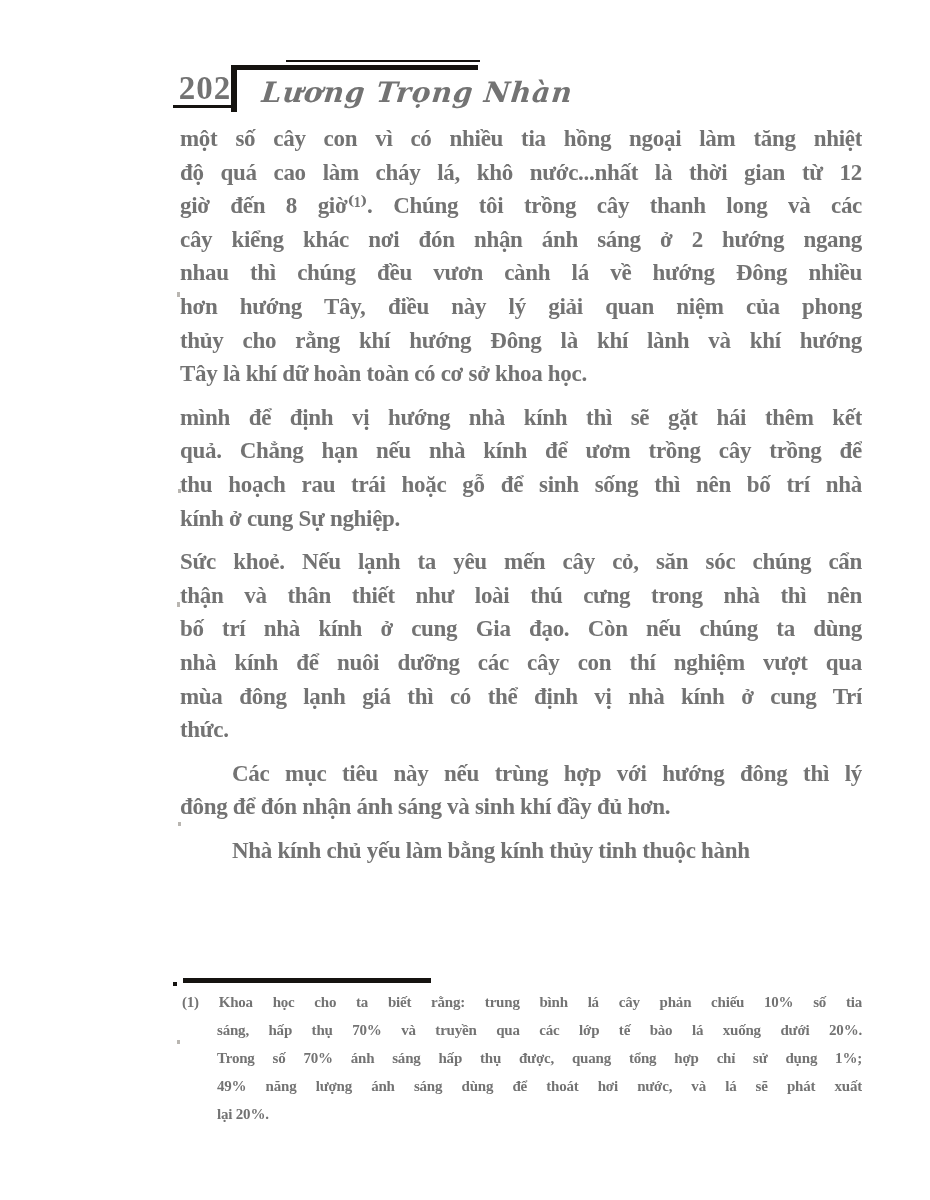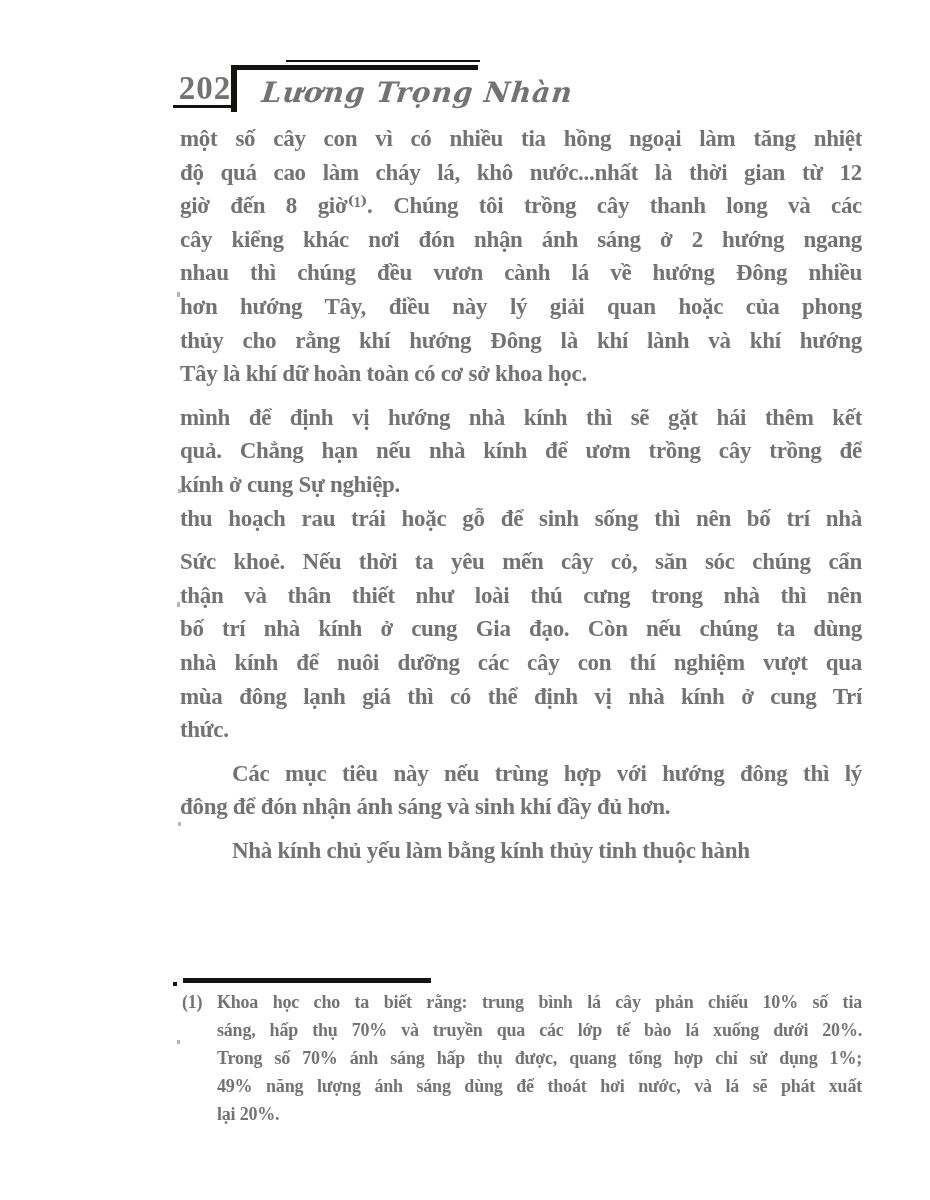--- a/index.html
+++ b/index.html
@@ -34,21 +34,21 @@
   .para { margin:0 0 0 0; }
   .para + .para { margin-top:10px; }
   .ln { text-align:justify; text-align-last:justify; hyphens:none; overflow:hidden; white-space:normal; }
   .ln.last { text-align-last:left; }
   .ln.ind { margin-left:52px; }
   
   .fn-dot  { position:absolute; left:173px; top:982px; width:4px; height:4px; background:#151310; }
   .fn-rule { position:absolute; left:183px; top:978px; width:248px; height:5px; background:#151310; }
   .footnote {
     position:absolute; left:182px; top:988px; width:680px;
-    font-size:18px; font-weight:bold; line-height:28px;
+    font-size:15px; font-weight:bold; line-height:28px;
     letter-spacing:-0.2px; padding-left:35px; box-sizing:border-box;
   }
   .fn-ln { text-align:justify; text-align-last:justify; overflow:hidden; }
   .fn-ln.first { margin-left:-35px; }
   .fn-ln.last { text-align-last:left; }
   
   .speck { position:absolute; background:#b9b6b1; }
   .speck.s1 { left:177px; top:292px;  width:3px; height:5px; }
   .speck.s2 { left:178px; top:489px;  width:3px; height:4px; }
   .speck.s3 { left:177px; top:602px;  width:3px; height:5px; }
@@ -67,32 +67,32 @@
   <div class="hdr-pagenum-rule"></div>
   <div class="hdr-author">Lương Trọng Nhàn</div>
 
   <div class="body-text">
     <div class="para">
       <div class="ln">một số cây con vì có nhiều tia hồng ngoại làm tăng nhiệt</div>
       <div class="ln">độ quá cao làm cháy lá, khô nước...nhất là thời gian từ 12</div>
       <div class="ln">giờ đến 8 giờ⁽¹⁾. Chúng tôi trồng cây thanh long và các</div>
       <div class="ln">cây kiểng khác nơi đón nhận ánh sáng ở 2 hướng ngang</div>
       <div class="ln">nhau thì chúng đều vươn cành lá về hướng Đông nhiều</div>
-      <div class="ln">hơn hướng Tây, điều này lý giải quan hoặc của phong</div>
+      <div class="ln">hơn hướng Tây, điều này lý giải quan niệm của phong</div>
       <div class="ln">thủy cho rằng khí hướng Đông là khí lành và khí hướng</div>
       <div class="ln last">Tây là khí dữ hoàn toàn có cơ sở khoa học.</div>
     </div>
     <div class="para">
       <div class="ln">mình để định vị hướng nhà kính thì sẽ gặt hái thêm kết</div>
       <div class="ln">quả. Chẳng hạn nếu nhà kính để ươm trồng cây trồng để</div>
+      <div class="ln">thu hoạch rau trái hoặc gỗ để sinh sống thì nên bố trí nhà</div>
       <div class="ln last">kính ở cung Sự nghiệp.</div>
-      <div class="ln">thu hoạch rau trái hoặc gỗ để sinh sống thì nên bố trí nhà</div>
     </div>
     <div class="para">
-      <div class="ln">Sức khoẻ. Nếu thời ta yêu mến cây cỏ, săn sóc chúng cẩn</div>
+      <div class="ln">Sức khoẻ. Nếu lạnh ta yêu mến cây cỏ, săn sóc chúng cẩn</div>
       <div class="ln">thận và thân thiết như loài thú cưng trong nhà thì nên</div>
       <div class="ln">bố trí nhà kính ở cung Gia đạo. Còn nếu chúng ta dùng</div>
       <div class="ln">nhà kính để nuôi dưỡng các cây con thí nghiệm vượt qua</div>
       <div class="ln">mùa đông lạnh giá thì có thể định vị nhà kính ở cung Trí</div>
       <div class="ln last">thức.</div>
     </div>
     <div class="para">
       <div class="ln ind">Các mục tiêu này nếu trùng hợp với hướng đông thì lý</div>
       <div class="ln last">đông để đón nhận ánh sáng và sinh khí đầy đủ hơn.</div>
     </div>

